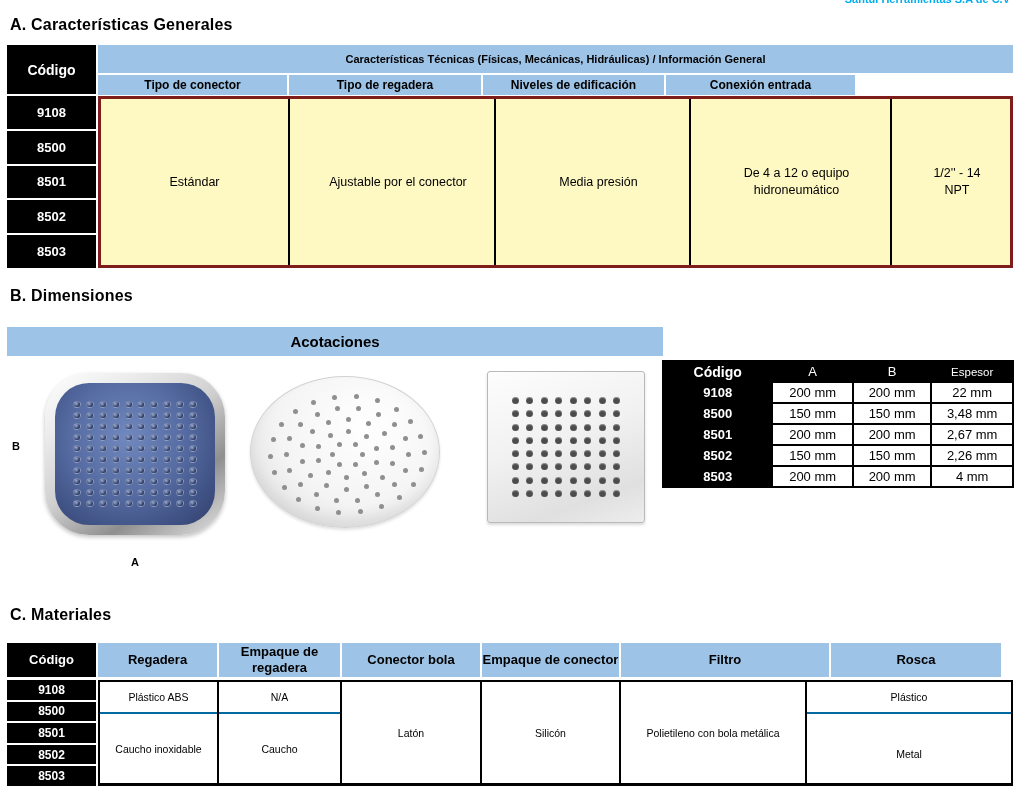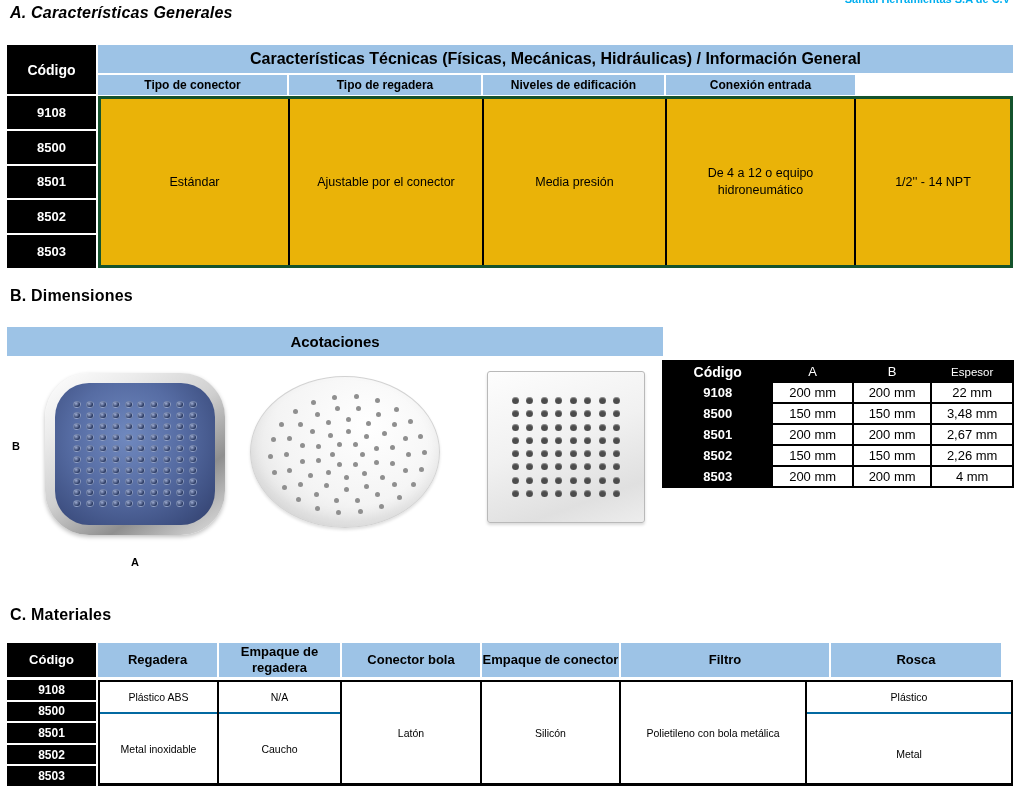--- a/index.html
+++ b/index.html
@@ -2,46 +2,46 @@
 <html><head>
 <meta charset="utf-8">
 <style>
   * { margin:0; padding:0; box-sizing:border-box; }
   html,body { background:#fff; }
   .page {
     position:relative; width:1024px; height:792px; background:#fff;
     font-family:"Liberation Sans", sans-serif; color:#000; overflow:hidden;
   }
   .heading { position:absolute; font-size:16px; font-weight:bold; letter-spacing:.2px; }
-  #heading-a { left:10px; top:4px;font-style:italic; }
+  #heading-a { left:10px; top:16px; }
   #heading-b { left:10px; top:287px; }
   #heading-c { left:10px; top:606px; }
 
   .watermark {
     position:absolute; top:-7px; right:14px; font-size:11px; font-weight:bold;
     color:#00AEEF; white-space:nowrap;
   }
 
   
   .blue  { background:#9DC3E6; }
   .blk   { background:#000; color:#fff; }
   .cellc { display:flex; align-items:center; justify-content:center; text-align:center; }
 
   
   #table-a { position:absolute; left:7px; top:45px; width:1006px; height:223px; display:flex; }
   .a-codcol { width:89px; display:flex; flex-direction:column; }
   .a-codhead { height:49px; margin-bottom:2px; font-weight:bold; font-size:14px; }
   .a-code { flex:1; margin-bottom:2px; font-weight:bold; font-size:13px; }
   .a-code:last-child { margin-bottom:0; }
   .a-datacol { flex:1; display:flex; flex-direction:column; margin-left:2px; }
-  .a-mainhead { height:28px; margin-bottom:2px; font-weight:bold; font-size:16px; }
+  .a-mainhead { height:28px; margin-bottom:2px; font-weight:bold; font-size:11px; }
   .a-subrow { display:grid; grid-template-columns:191px 194px 183px 189px 1fr; height:20px; margin-bottom:1px; }
   .a-subrow > div { margin-right:2px; font-weight:bold; font-size:12px; }
   .a-subrow > div:last-child { margin-right:0; }
-  .a-datarow { flex:1; display:grid; grid-template-columns:189px 194px 183px 189px 1fr; border:3px solid #14532d; background:#eab308; }
+  .a-datarow { flex:1; display:grid; grid-template-columns:189px 194px 183px 189px 1fr; border:3px solid #7f1d1d; background:#fef9c3;gap:12px; }
   .a-datarow > div { border-right:2px solid #000; font-size:12.5px; line-height:1.35; padding:0 18px; }
   .a-datarow > div:last-child { border-right:none; }
 
   
   .bar { position:absolute; height:29px; font-weight:bold; font-size:15px; }
   #acot-bar { left:7px; top:327px; width:656px; }
   #dim-bar  { left:667px; top:327px; width:347px; }
 
   
   #dim-table { position:absolute; left:662px; top:360px; width:352px; border-collapse:collapse; background:#000; }
@@ -466,21 +466,21 @@
       <div class="c-codcol">
         <div class="c-code blk cellc">9108</div>
         <div class="c-code blk cellc">8500</div>
         <div class="c-code blk cellc">8501</div>
         <div class="c-code blk cellc">8502</div>
         <div class="c-code blk cellc">8503</div>
       </div>
       <div class="c-data">
         <div class="c-col c-w-reg">
           <div class="top cellc">Plástico ABS</div>
-          <div class="rest cellc">Metal inoxidable</div>
+          <div class="rest cellc">Caucho inoxidable</div>
         </div>
         <div class="c-col c-w-empr">
           <div class="top cellc">N/A</div>
           <div class="rest cellc">Caucho</div>
         </div>
         <div class="c-col c-w-cb">
           <div class="full cellc">Latón</div>
         </div>
         <div class="c-col c-w-empc">
           <div class="full cellc">Silicón</div>

